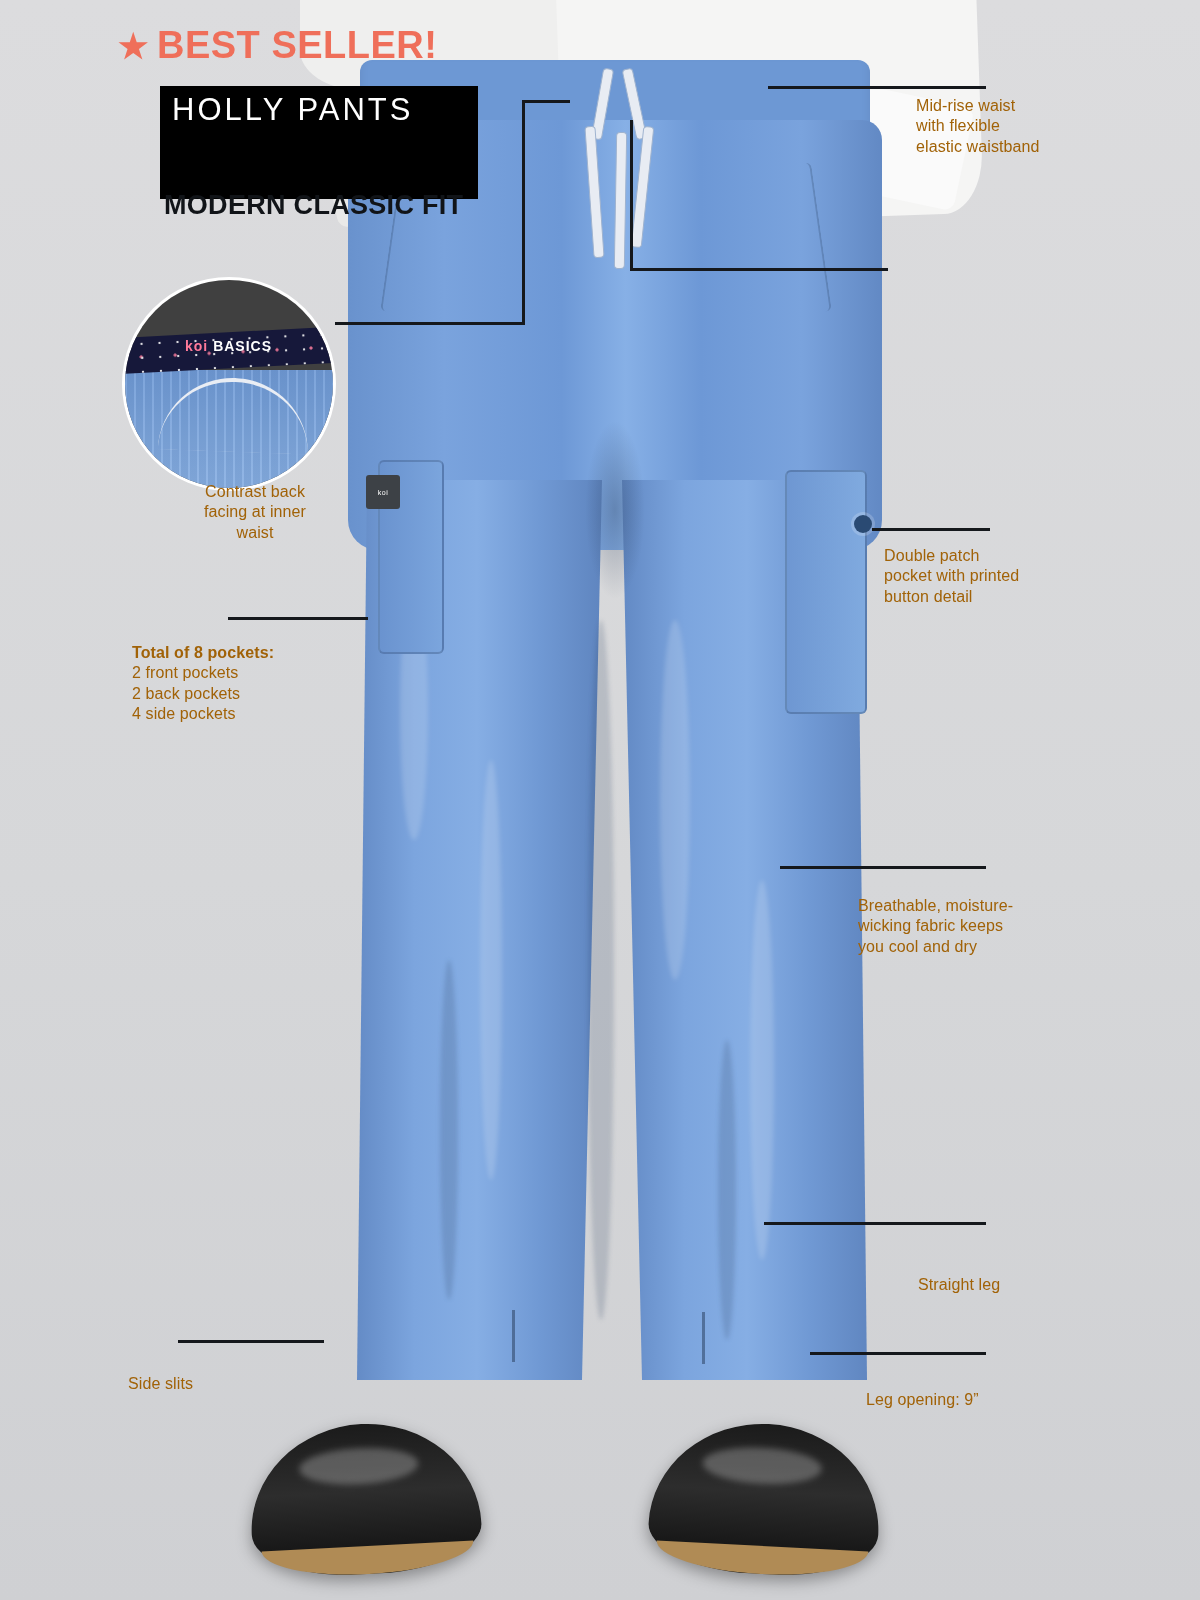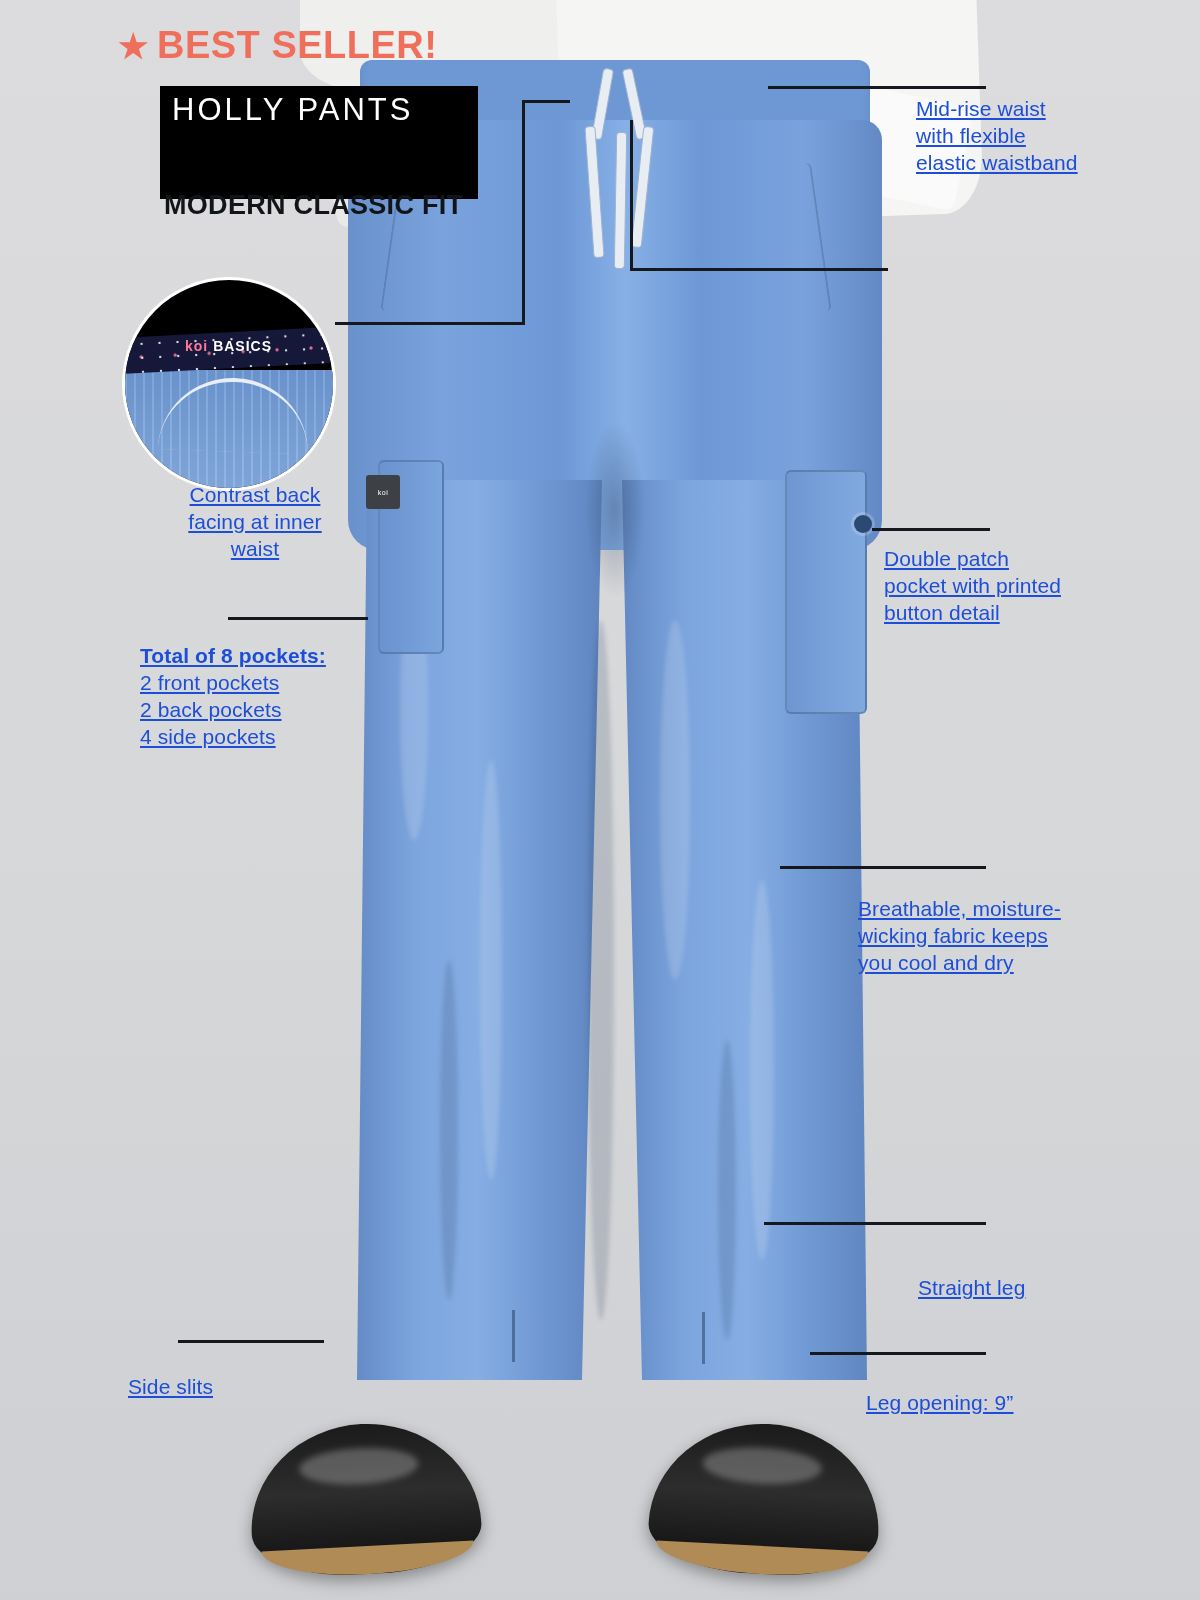--- a/index.html
+++ b/index.html
@@ -219,25 +219,24 @@
     width: 52%; height: 24%;
     background: rgba(255,255,255,0.25);
     border-radius: 50%;
     filter: blur(3px);
   }
 
   
   .callout {
     position: absolute;
     font-family: "Liberation Sans", sans-serif;
-    color: #1d4ed8;
-    font-size: 21px;
+    color: #a16207;
+    font-size: 16px;
     line-height: 1.28;
     letter-spacing: .1px;
-    text-decoration: underline;
   }
   .rule {
     position: absolute;
     height: 3px;
     background: #15181c;
   }
   .rule-v {
     position: absolute;
     width: 3px;
     background: #15181c;
@@ -293,21 +292,21 @@
     color: #111418;
   }
 
   
   .inset {
     position: absolute;
     left: 125px; top: 280px;
     width: 208px; height: 208px;
     border-radius: 50%;
     overflow: hidden;
-    background: #000000;
+    background: #404040;
     box-shadow: 0 0 0 3px #ffffff;
   }
   .inset-band {
     position: absolute;
     left: -10px; top: 52px;
     width: 240px; height: 36px;
     background: #16183a;
     transform: rotate(-3deg);
   }
   .inset-dots {
@@ -430,21 +429,21 @@
   <div class="rule-v" style="left:522px; top:100px; height:225px;"></div>
   <div class="rule" style="left:522px; top:100px; width:48px;"></div>
 
   <div class="callout" style="left:150px; top:482px; width:210px; text-align:center;">
     <div>Contrast back</div>
     <div>facing at inner</div>
     <div>waist</div>
   </div>
 
   <div class="rule" style="left:228px; top:617px; width:140px;"></div>
-  <div class="callout" style="left:140px; top:643px; width:250px;">
+  <div class="callout" style="left:132px; top:643px; width:250px;">
     <div class="bold">Total of 8 pockets:</div>
     <div>2 front pockets</div>
     <div>2 back pockets</div>
     <div>4 side pockets</div>
   </div>
 
   <div class="rule" style="left:768px; top:86px; width:218px;"></div>
   <div class="callout" style="left:916px; top:96px; width:220px;">
     <div>Mid-rise waist</div>
     <div>with flexible</div>

